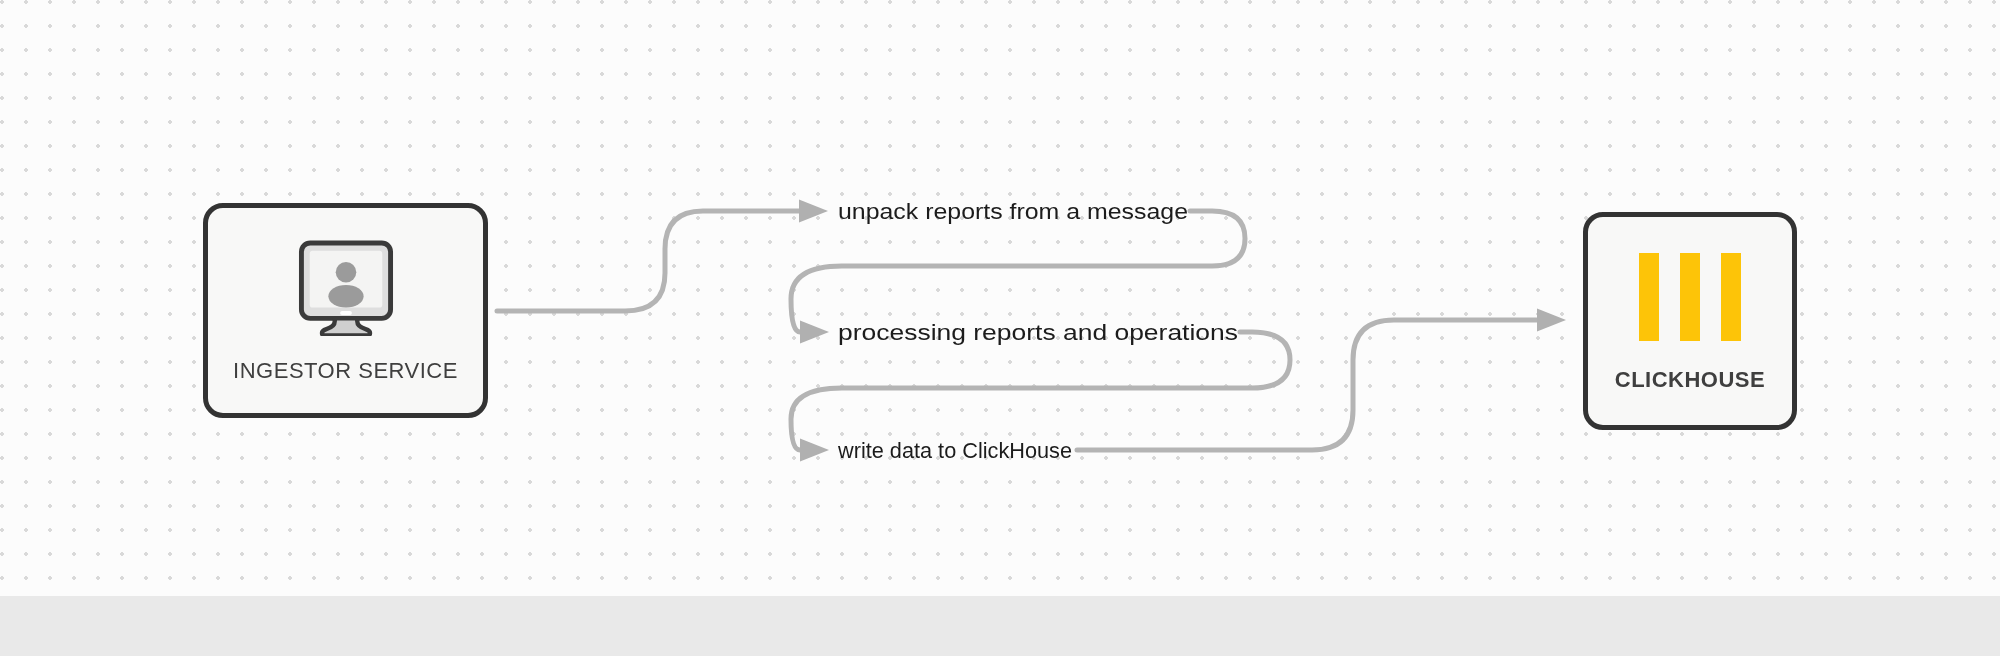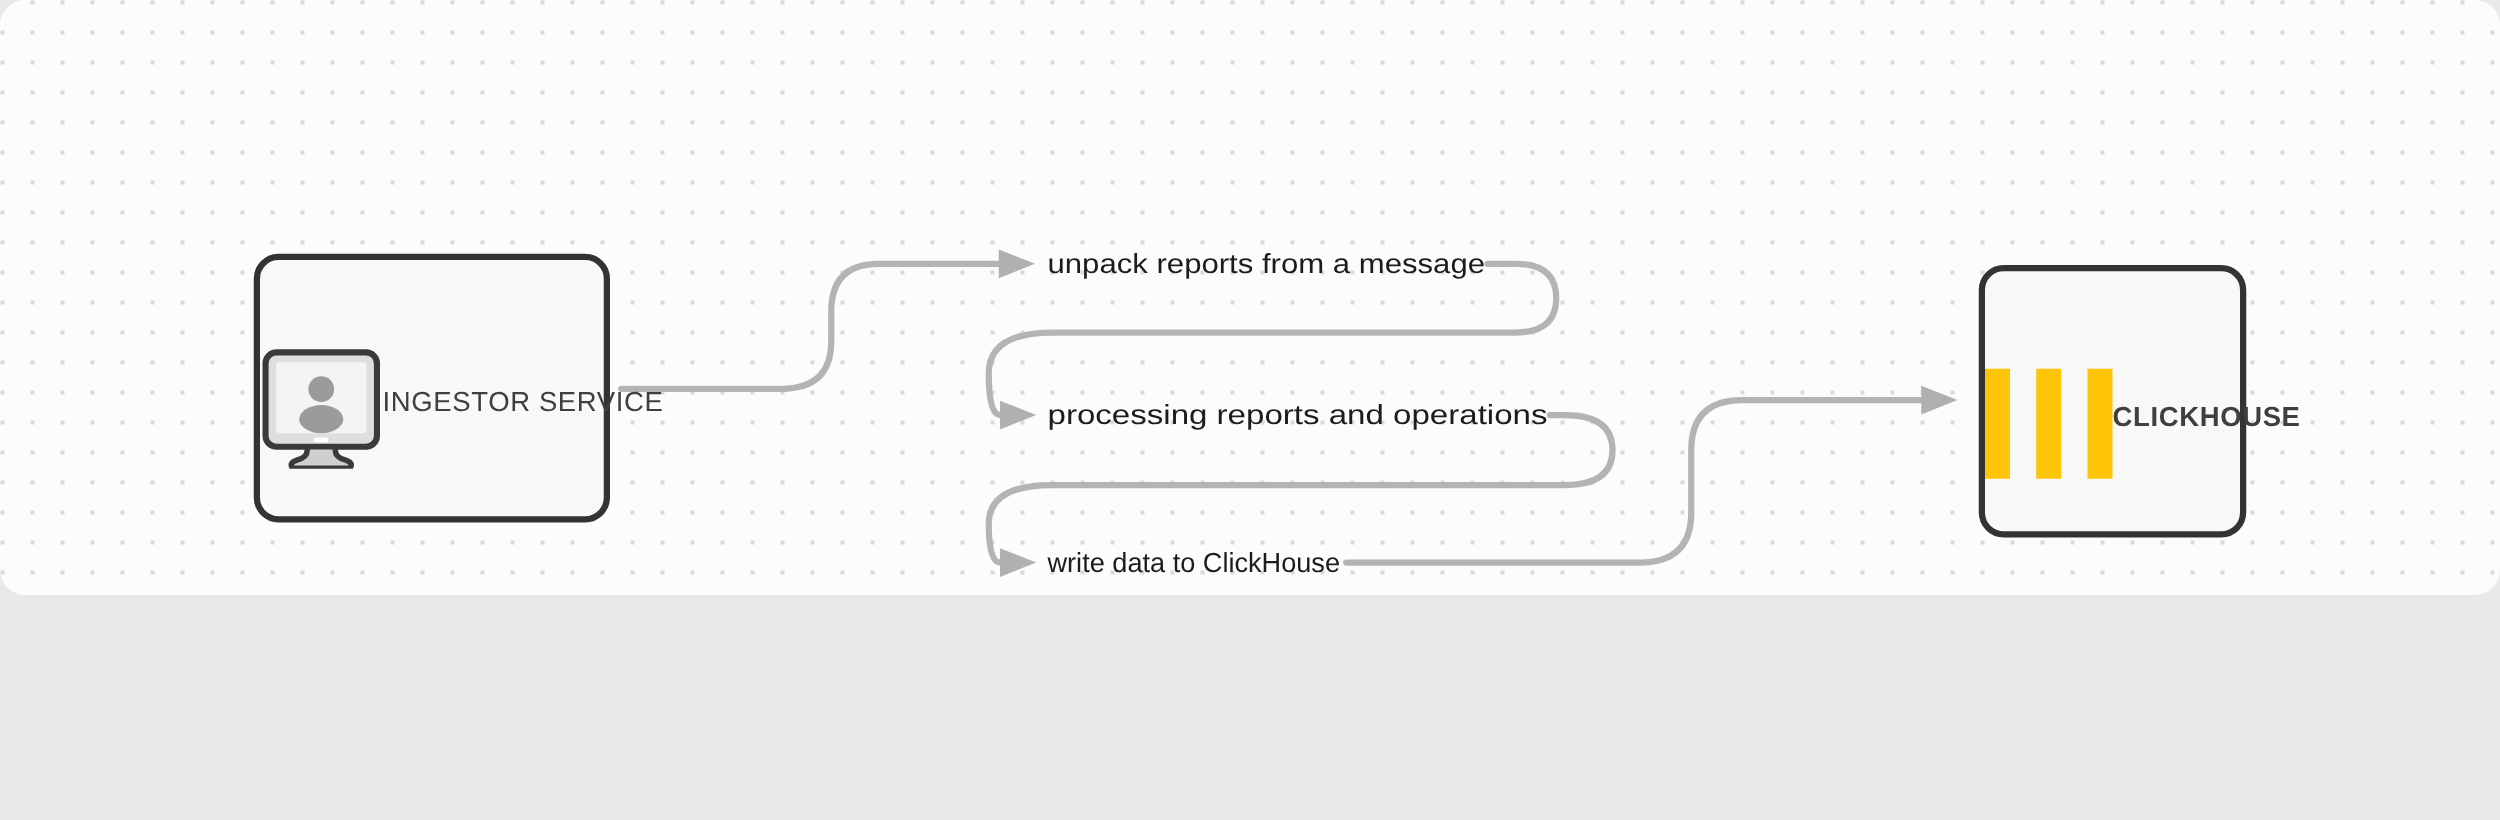--- a/index.html
+++ b/index.html
@@ -1,40 +1,39 @@
 <!DOCTYPE html>
 <html><head>
 <meta charset="utf-8">
 <style>
   html,body{margin:0;padding:0;background:#e9e9e9;}
   .canvas{
     position:relative;
-    width:2000px;height:476px;
+    width:2000px;height:596px;
     background-color:#fcfcfc;
     background-image:radial-gradient(circle, #d9d9d9 1.7px, transparent 1.9px);
     background-size:24px 24px;
     background-position:-10px -10px;
     font-family:"Liberation Sans","DejaVu Sans",sans-serif;
     overflow:hidden;
-    border-radius:20px;
   }
   .flow-svg{position:absolute;left:0;top:0;width:2000px;height:656px;}
   .flow-svg path.connector{fill:none;stroke:#b4b4b4;stroke-width:5;stroke-linecap:round;}
   .flow-svg polygon.arrowhead{fill:#b0b0b0;stroke:none;}
   .flow-svg text.step-label{
     font-family:"Liberation Sans","DejaVu Sans",sans-serif;
     font-size:22px;fill:#1c1c1c;
   }
   .node{
     position:absolute;
     box-sizing:border-box;
     background:#f8f8f7;
     border:5px solid #333333;
     border-radius:20px;
-    display:flex;flex-direction:row;align-items:center;
+    display:flex;flex-direction:column;align-items:center;
   }
   .node-ingestor{left:203px;top:203px;width:285px;height:215px;}
   .node-clickhouse{left:1583px;top:212px;width:214px;height:218px;font-weight:bold;}
   .node-label{
     font-size:22px;color:#3f3f3f;letter-spacing:0.5px;
     line-height:26px;white-space:nowrap;
   }
   .monitor-icon-wrap{margin-top:32px;height:96px;}
   .node-ingestor .node-label{margin-top:22px;}
   .ch-bars{margin-top:36px;display:flex;gap:21px;height:88px;}

